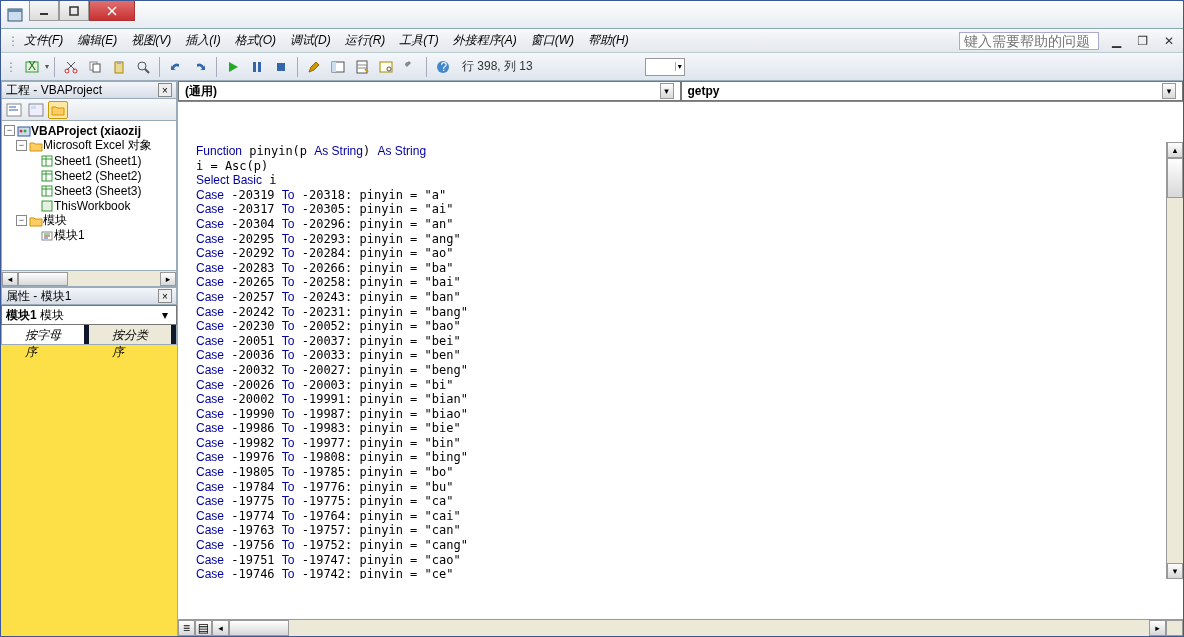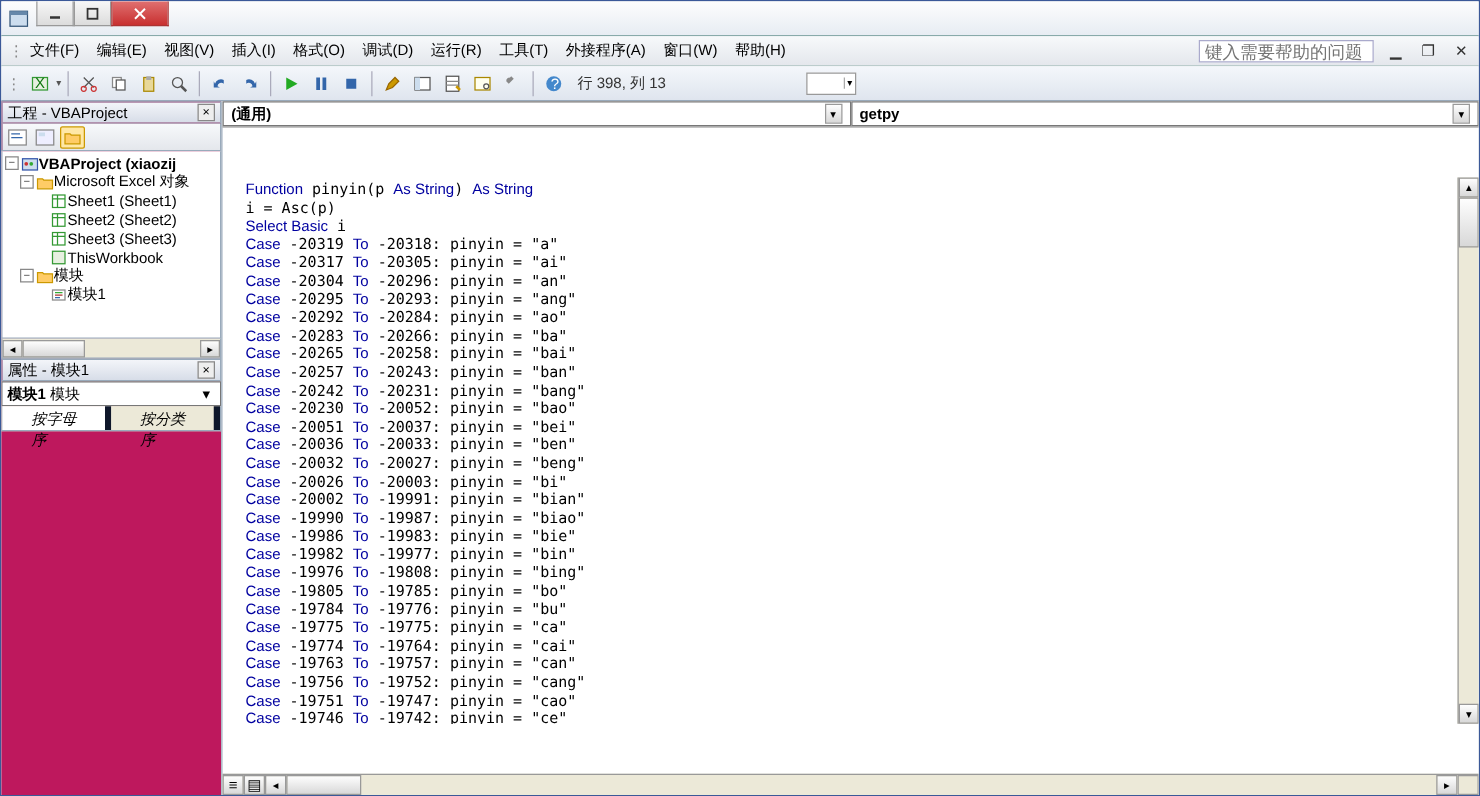--- a/index.html
+++ b/index.html
@@ -8,33 +8,33 @@
 .titlebar{height:28px;background:linear-gradient(#fdfdfd,#e7ecf3);display:flex;align-items:center;border-bottom:1px solid #8aa;}
 .titlebar .icon{width:16px;height:16px;margin:0 6px;}
 .titlebar .title{flex:1;color:#000;font-size:12px;}
 .winbtns{display:flex;height:100%;}
 .winbtn{width:30px;height:20px;margin-top:0;display:flex;align-items:center;justify-content:center;border:1px solid #999;border-top:none;background:linear-gradient(#f7f7f7,#dcdcdc);}
 .winbtn.close{background:linear-gradient(#e07070,#c83030);width:46px;border-color:#a33;color:#fff;}
 .winbtn svg{width:10px;height:10px;}
 
 .menubar{height:24px;background:linear-gradient(#f7f9fb,#e4e7ec);display:flex;align-items:center;padding:0 6px;border-bottom:1px solid #bcc;}
 .menubar .mcolon{width:6px;color:#888;margin-right:4px;}
-.menuitem{padding:2px 7px;cursor:default;}
+.menuitem{padding:2px 7px;cursor:default;font-style:italic;}
 .menubar .right{margin-left:auto;display:flex;align-items:center;}
 .help-search{width:140px;height:18px;border:1px solid #aac;background:#fff;padding:0 4px;color:#999;font-size:14px;}
 .mdimin{margin-left:10px;color:#333;padding:0 3px;}
 
 .toolbar{height:28px;background:linear-gradient(#f4f7fb,#dfe5ee);display:flex;align-items:center;padding:0 4px;border-bottom:1px solid #9ab;gap:2px;}
 .tbtn{width:22px;height:22px;display:flex;align-items:center;justify-content:center;border:1px solid transparent;border-radius:2px;}
 .tbtn svg{width:16px;height:16px;}
 .tbsep{width:1px;height:20px;background:#aab;margin:0 3px;}
 .toolbar .status{margin-left:6px;color:#333;}
 
 .main{flex:1;display:flex;min-height:0;}
-.leftcol{width:176px;display:flex;flex-direction:column;background:#be185d;}
+.leftcol{width:176px;display:flex;flex-direction:column;background:#fde047;}
 .pane-title{height:18px;background:linear-gradient(#f3f5f9,#d7dde8);border:1px solid #9ab;display:flex;align-items:center;padding:0 4px;font-size:11px;}
 .pane-title .x{margin-left:auto;width:14px;height:14px;border:1px solid #888;background:#eee;display:flex;align-items:center;justify-content:center;font-size:10px;}
 .pane-toolbar{height:22px;background:linear-gradient(#f7f9fb,#e4e7ec);border:1px solid #9ab;border-top:none;display:flex;align-items:center;padding:0 2px;gap:2px;}
 .ptbtn{width:20px;height:18px;display:flex;align-items:center;justify-content:center;}
 .ptbtn.sel{border:1px solid #c90;background:#ffe8a6;border-radius:2px;}
 .tree{flex:0 0 150px;background:#fff;border:1px solid #9ab;border-top:none;overflow:auto;font-size:11px;padding:2px;}
 .tree-row{display:flex;align-items:center;height:15px;white-space:nowrap;}
 .tree-row .tw{display:inline-block;}
 .tree-row .exp{width:11px;height:11px;border:1px solid #888;display:inline-flex;align-items:center;justify-content:center;font-size:9px;line-height:1;margin-right:2px;color:#444;}
 .tree-row .bold{font-weight:bold;}

